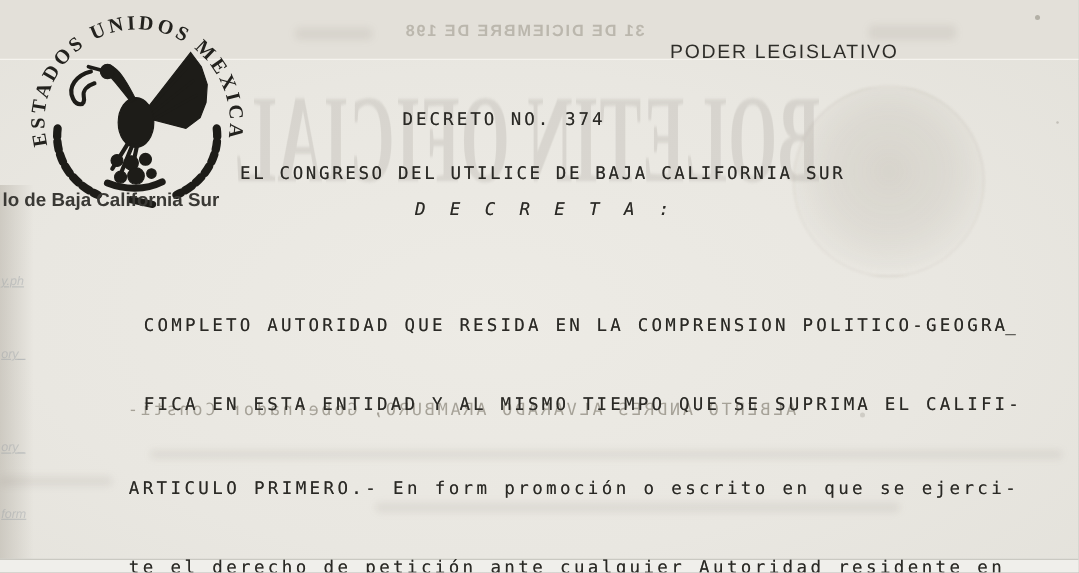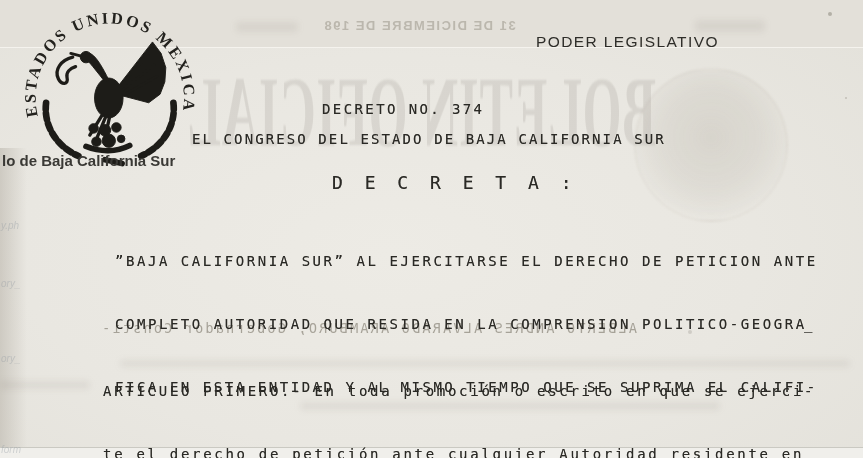--- a/index.html
+++ b/index.html
@@ -31,29 +31,29 @@
     background:radial-gradient(circle at 50% 45%, rgba(130,122,105,0.16) 0%, rgba(130,122,105,0.10) 45%, rgba(130,122,105,0.03) 68%, transparent 74%);
     border:2px solid rgba(130,122,105,0.05);filter:blur(1px);}
   .ghost-governor{position:absolute;left:100px;top:319px;width:548px;height:16px;}
   .ghost-governor span{display:inline-block;transform:scaleX(-1);white-space:nowrap;
     font-family:"DejaVu Sans Mono","Liberation Mono",monospace;font-size:13.5px;letter-spacing:2.2px;
     color:rgba(98,92,78,0.50);filter:blur(0.3px);}
   .smudge{position:absolute;background:rgba(120,112,98,0.10);filter:blur(3px);border-radius:4px;}
   .speck{position:absolute;width:4px;height:4px;border-radius:50%;background:rgba(90,85,72,0.35);
     box-shadow:16px 84px 0 -1px rgba(90,85,72,0.25), -140px 318px 0 0 rgba(90,85,72,0.18);}
   .margin-frag{position:absolute;left:1px;font:italic 10px "Liberation Sans",sans-serif;
-    color:rgba(140,148,158,0.35);}
+    color:rgba(140,148,158,0.35);text-decoration:underline;}
   
   .poder{position:absolute;left:536px;top:33px;
     font:15.5px "Liberation Sans",sans-serif;letter-spacing:1.4px;color:#2e2d29;}
   .mono{font-family:"DejaVu Sans Mono","Liberation Mono",monospace;color:#2a2925;
     text-shadow:0 0 0.5px rgba(42,41,37,0.55);}
-  .decreto-no{position:absolute;left:322px;top:88px;font-size:14px;letter-spacing:2.4px;margin-top:13px;}
+  .decreto-no{position:absolute;left:322px;top:88px;font-size:14px;letter-spacing:2.4px;}
   .congreso{position:absolute;left:192px;top:131px;font-size:14px;letter-spacing:2.1px;}
-  .decreta{position:absolute;left:332px;top:172px;font-size:18px;letter-spacing:5.5px;}
+  .decreta{position:absolute;left:332px;top:160px;font-size:14px;letter-spacing:5.5px;font-style:italic;}
   .stamp-caption{position:absolute;left:2px;top:152px;
     font:bold 15px "Liberation Sans",sans-serif;color:#3a3935;}
   .para{position:absolute;white-space:pre;font-size:14px;line-height:21px;}
   .para1{left:115px;top:209px;letter-spacing:2.55px;}
   .para2{left:103px;top:339px;letter-spacing:2.7px;}
   .crest{position:absolute;left:10px;top:2px;}
 </style>
 </head>
 <body>
 
@@ -75,21 +75,21 @@
   <div class="ghost-governor">
     <span>ALBERTO ANDRES ALVARADO ARAMBURO, Gobernador Consti-</span>
   </div>
   <div class="smudge" style="left:120px;top:360px;width:730px;height:7px;"></div>
   <div class="smudge" style="left:300px;top:402px;width:420px;height:8px;"></div>
   <div class="smudge" style="left:0px;top:381px;width:90px;height:8px;"></div>
   <div class="speck" style="left:828px;top:12px;"></div>
   <span class="margin-frag" style="top:220px;">y.ph</span>
   <span class="margin-frag" style="top:278px;">ory_</span>
   <span class="margin-frag" style="top:353px;">ory_</span>
-  <span class="margin-frag" style="top:444px;">form</span>
+  <span class="margin-frag" style="top:406px;">form</span>
 
   <svg class="crest" width="190" height="173" viewBox="0 0 200 182">
     <defs>
       <path id="motto-arc" d="M 30 122 A 78 78 0 1 1 180 122" fill="none"></path>
     </defs>
     <text font-family="Liberation Serif, serif" font-size="17" font-weight="bold" fill="#23221e" letter-spacing="1.5">
       <textPath href="#motto-arc" startOffset="2" textLength="322">ESTADOS UNIDOS MEXICANOS</textPath>
     </text>
     <g fill="#1d1c18" stroke="#1d1c18">
 
@@ -116,32 +116,31 @@
     </g>
     <g stroke="#1d1c18" fill="none">
       <path d="M38,106 C 35,130 49,152 72,162" stroke-width="7" stroke-dasharray="7 4" stroke-linecap="round"></path>
       <path d="M172,106 C 175,130 161,152 138,162" stroke-width="7" stroke-dasharray="7 4" stroke-linecap="round"></path>
       <path d="M100,166 L118,170" stroke-width="6" stroke-linecap="round"></path>
     </g>
   </svg>
 
   <div class="poder">PODER LEGISLATIVO</div>
   <div class="mono decreto-no">DECRETO NO. 374</div>
-  <div class="mono congreso">EL CONGRESO DEL ESTADO DE BAJA CALIFORNIA SUR</div>
+  <div class="mono congreso">EL CONGRESO DEL UTILICE DE BAJA CALIFORNIA SUR</div>
   <div class="stamp-caption">lo de Baja California Sur</div>
   <div class="mono decreta">D E C R E T A :</div>
 
   <div class="mono para para1">
-    <div>”BAJA CALIFORNIA SUR” AL EJERCITARSE EL DERECHO DE PETICION ANTE</div>
     <div>COMPLETO AUTORIDAD QUE RESIDA EN LA COMPRENSION POLITICO-GEOGRA̲</div>
     <div>FICA EN ESTA ENTIDAD Y AL MISMO TIEMPO QUE SE SUPRIMA EL CALIFI-</div>
     
   </div>
 
   <div class="mono para para2">
-    <div>ARTICULO PRIMERO.- En toda promoción o escrito en que se ejerci-</div>
+    <div>ARTICULO PRIMERO.- En form promoción o escrito en que se ejerci-</div>
     <div>te el derecho de petición ante cualquier Autoridad residente en</div>
     
     
     
   </div>
 
 </div>
 
 </body></html>

